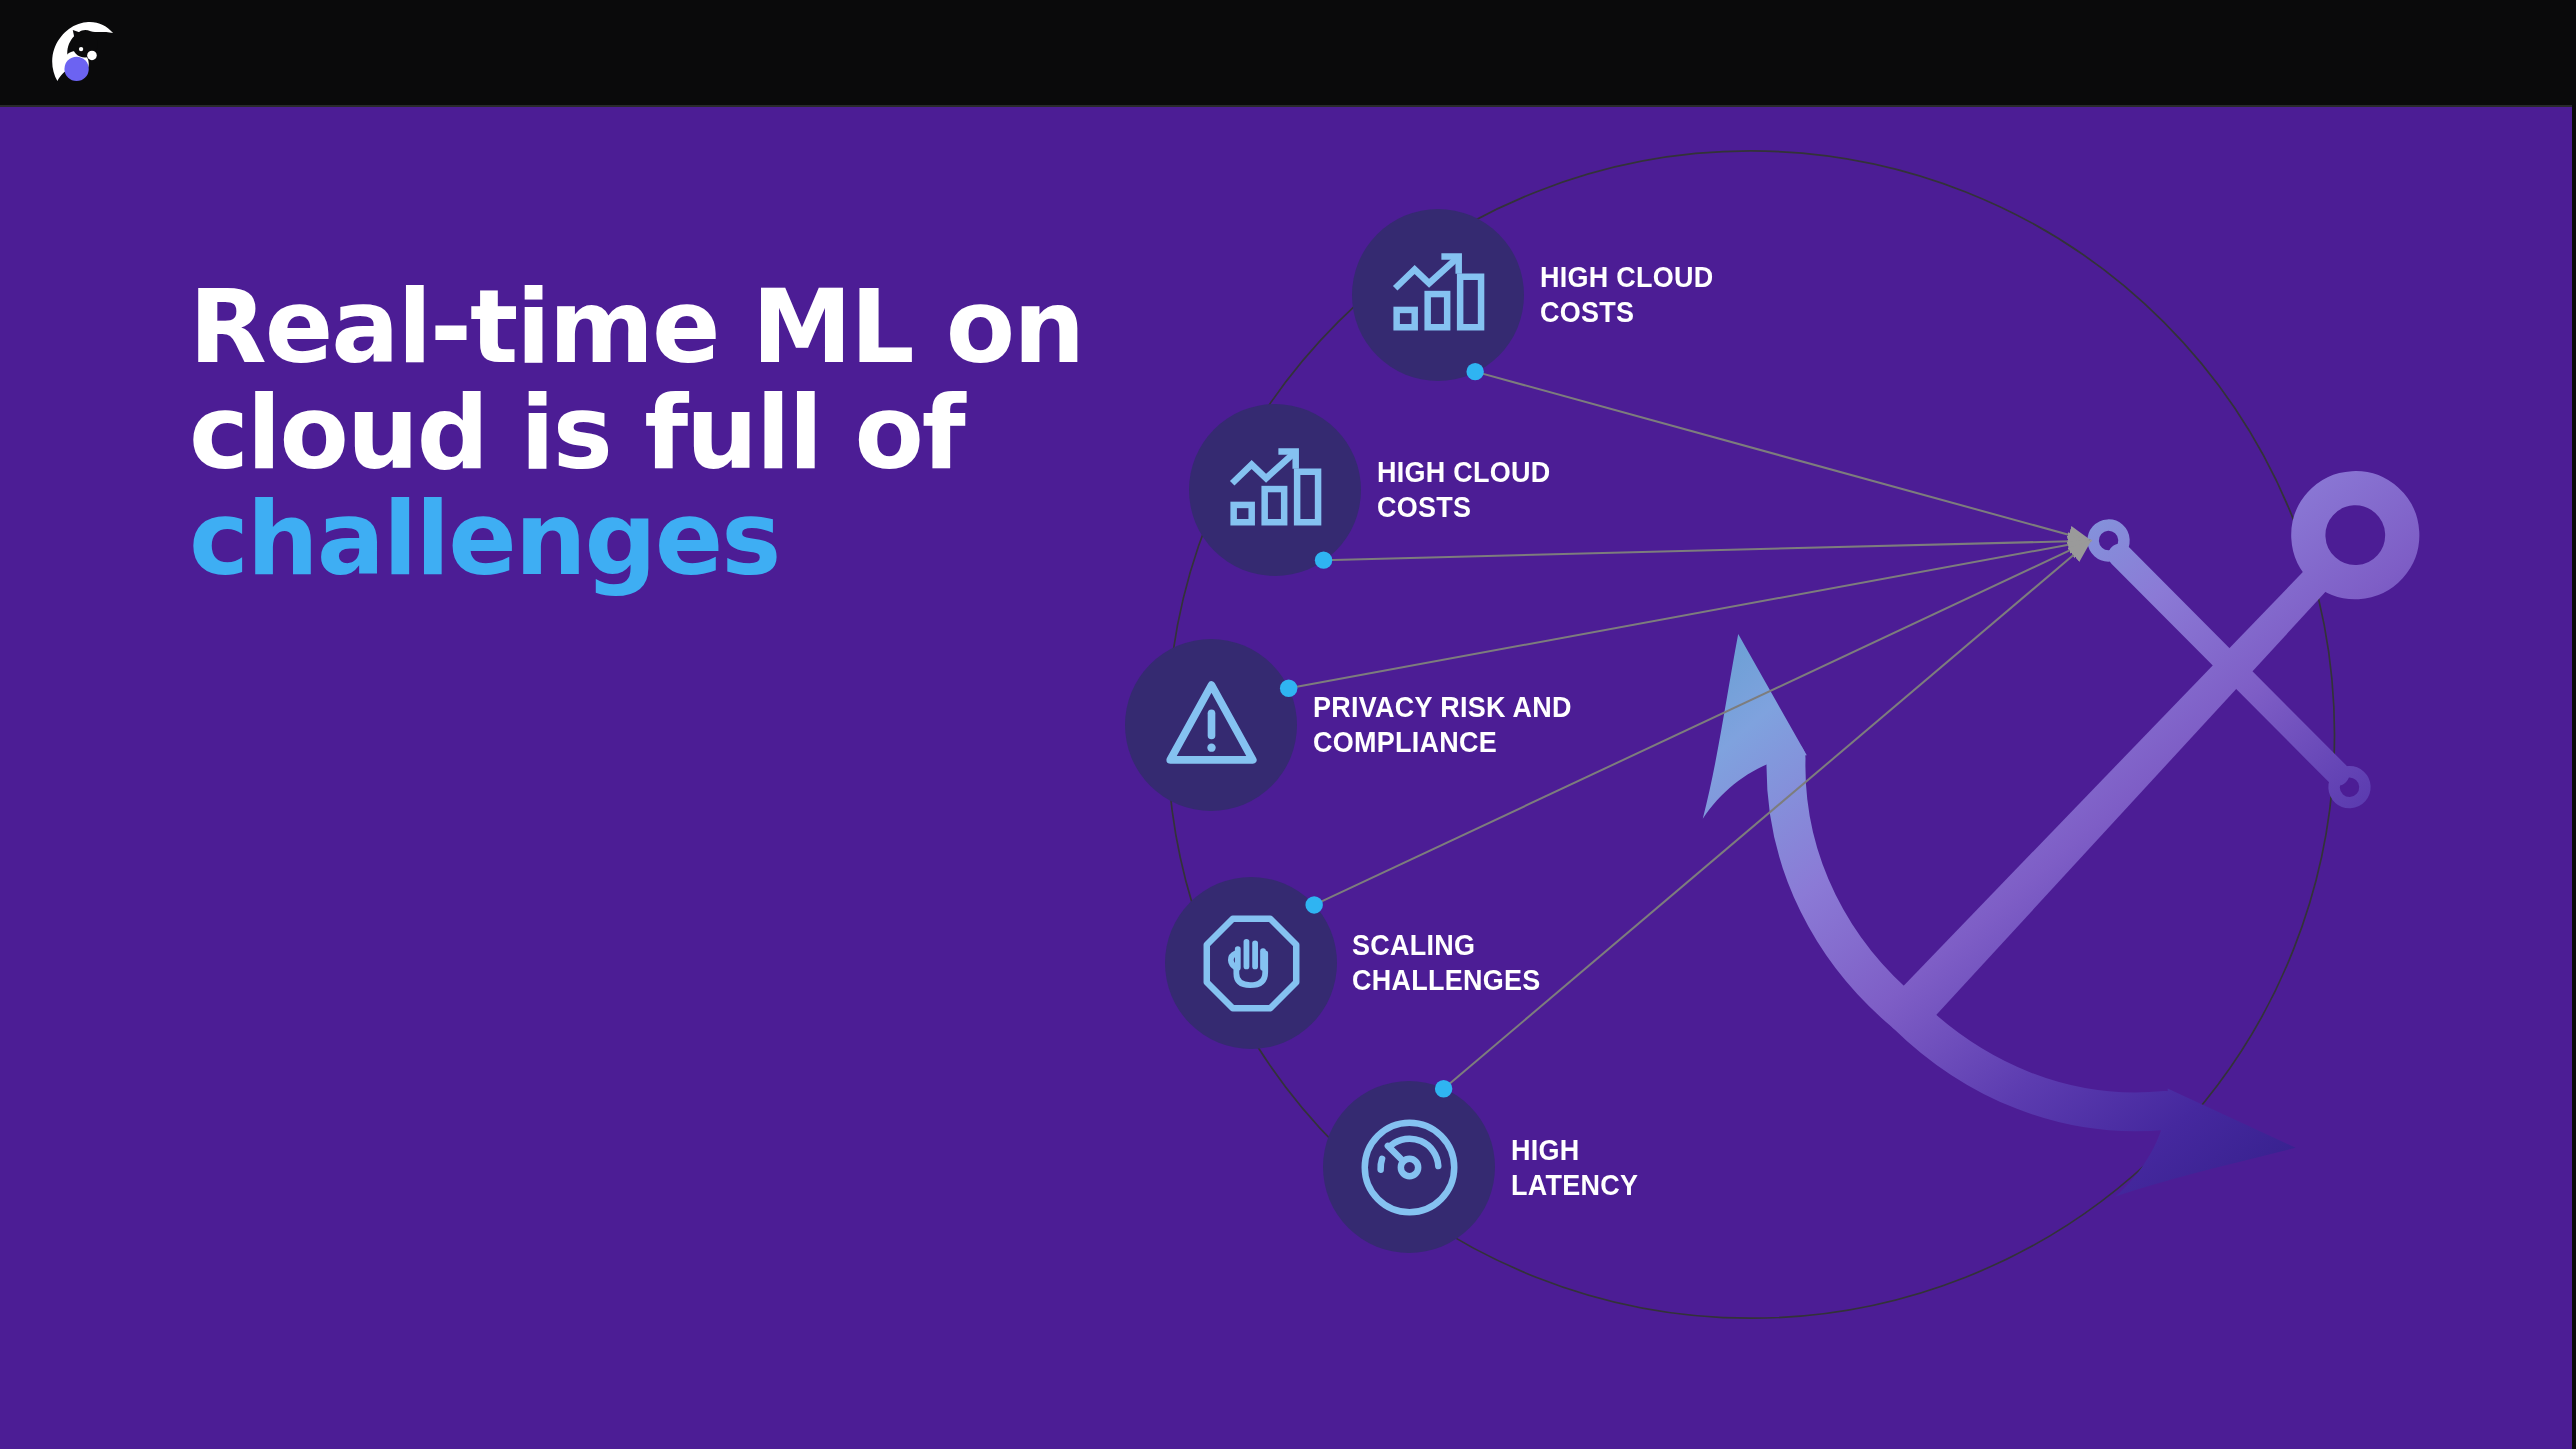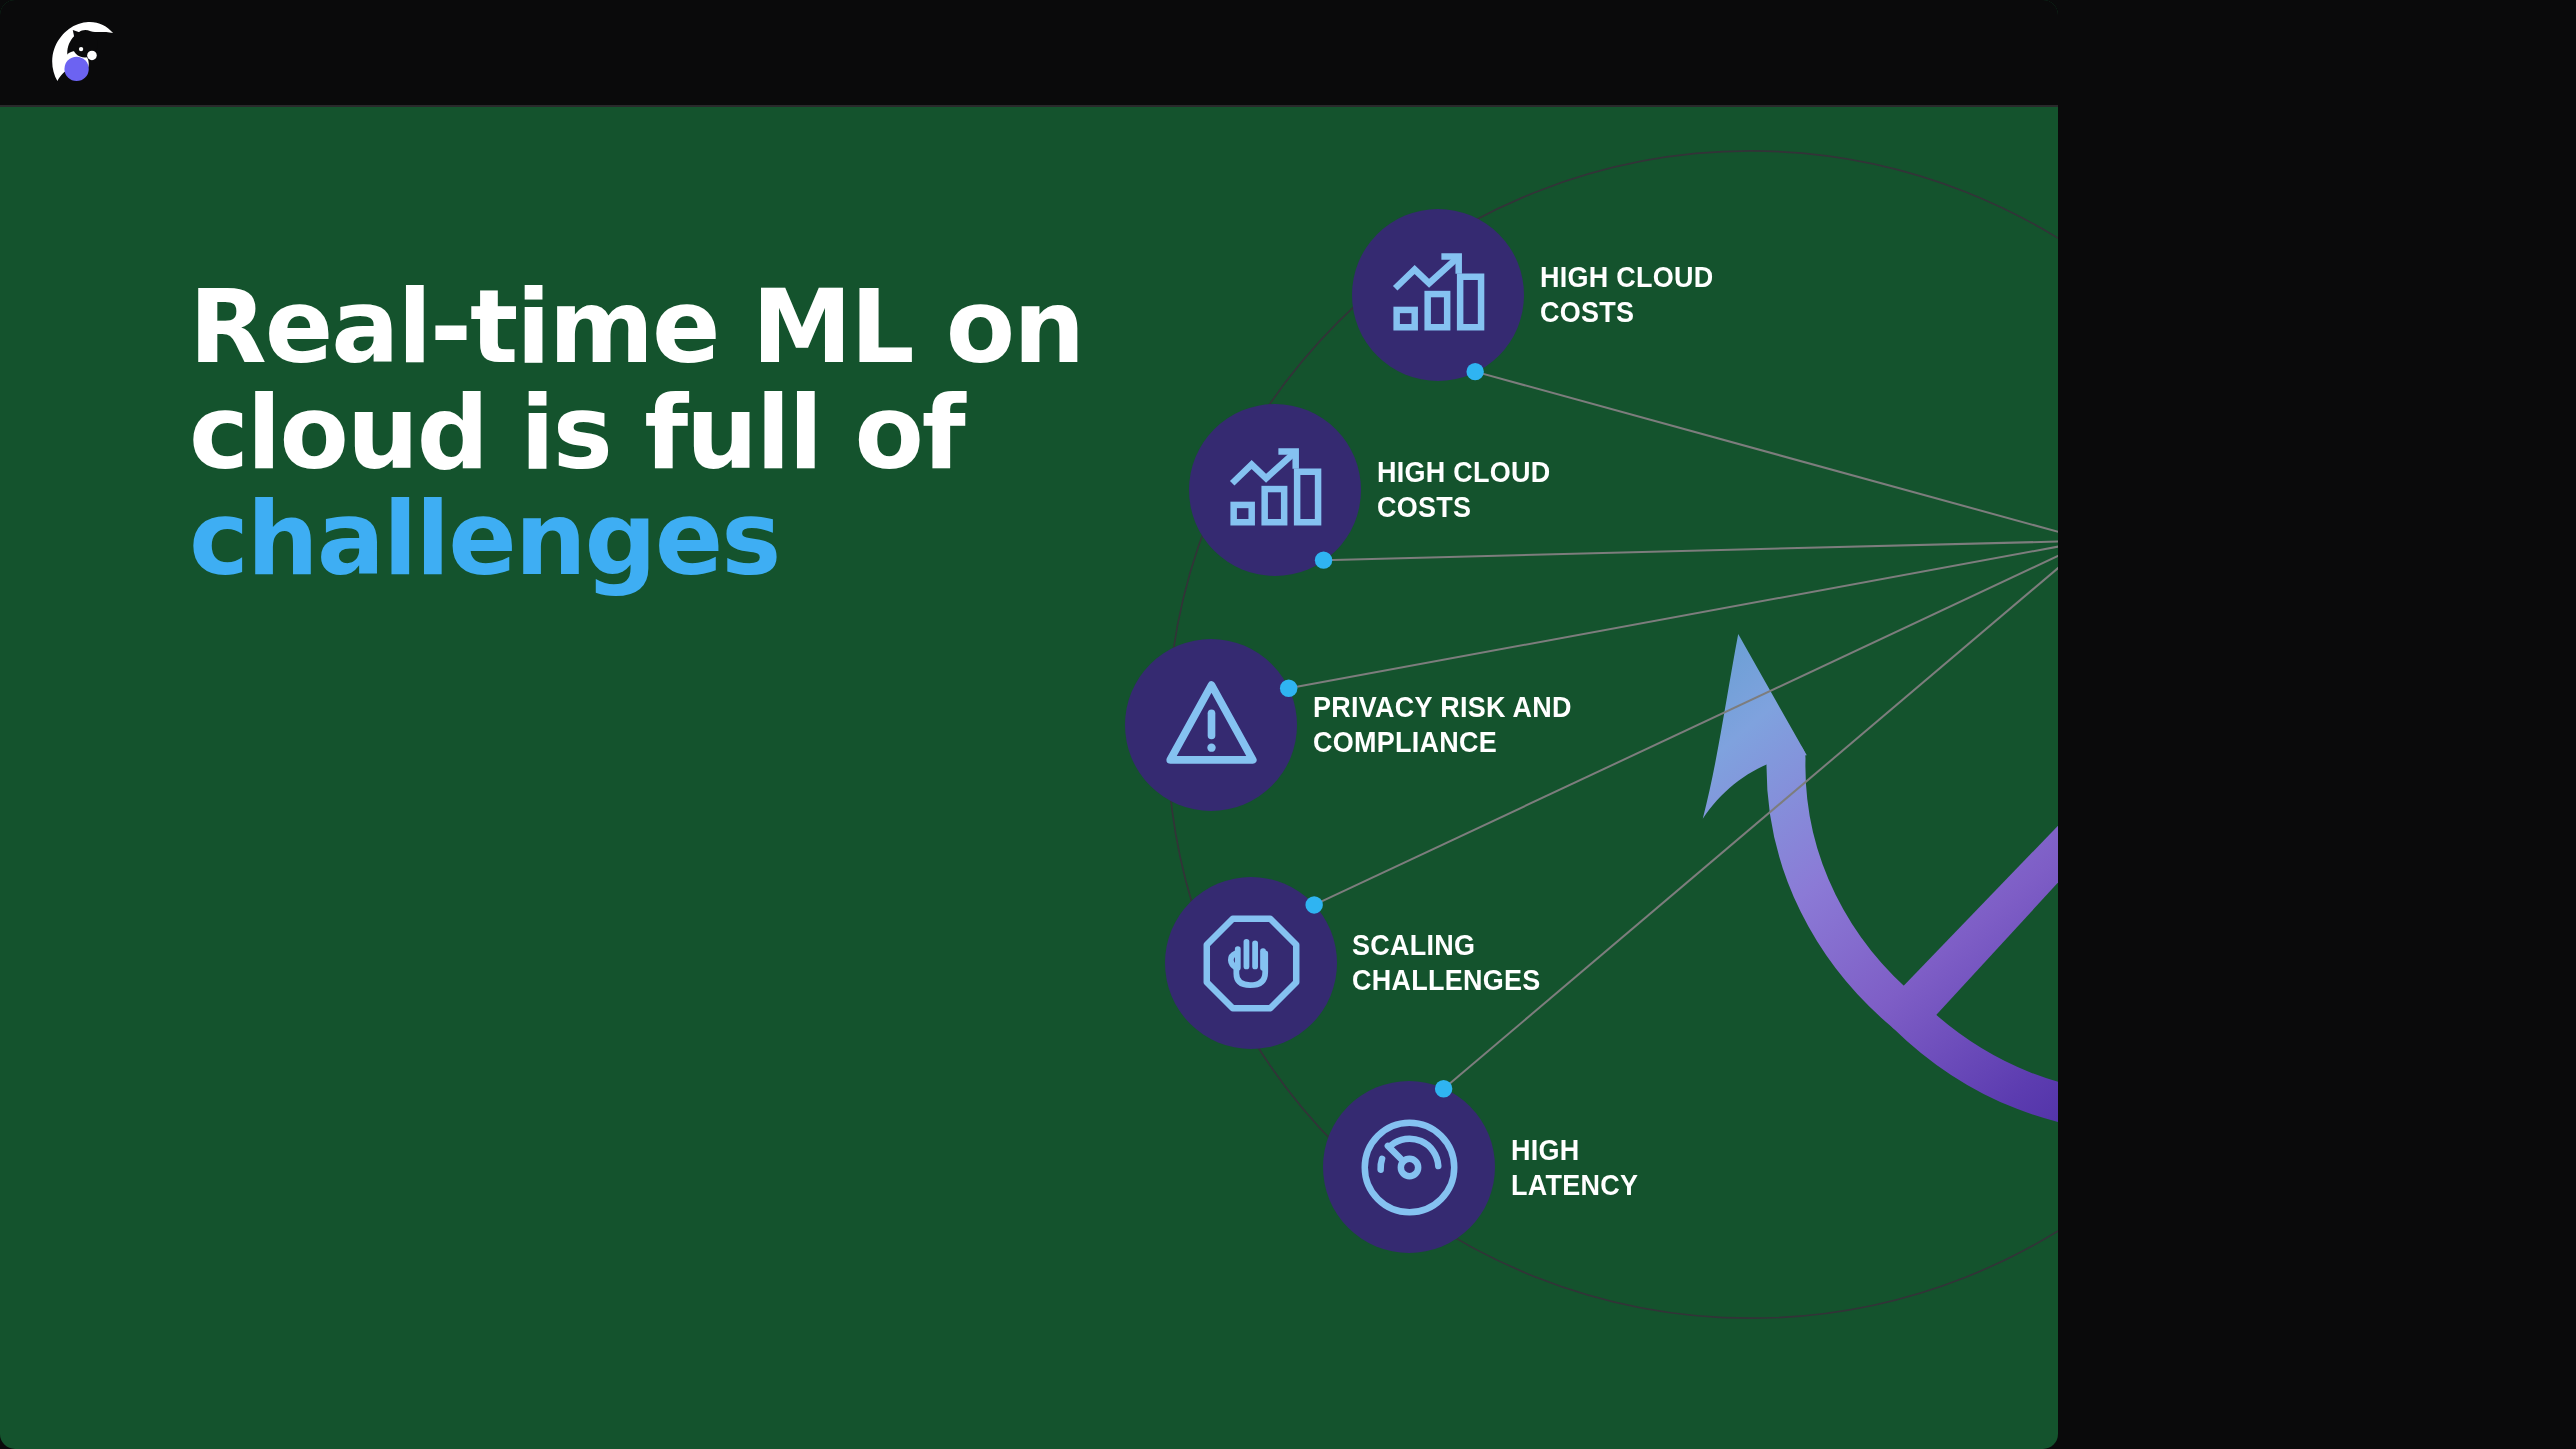--- a/index.html
+++ b/index.html
@@ -1,17 +1,17 @@
 <!DOCTYPE html>
 <html style="font-size:10.7px"><head>
 <meta charset="utf-8">
 <style>
   html,body{margin:0;padding:0;background:#0A0A0B;}
-  .stage{position:relative;width:2058px;height:1449px;background:#14532d;overflow:hidden;
-         font-family:"Liberation Sans",sans-serif;border-radius:15px;}
+  .stage{position:relative;width:2572px;height:1449px;background:#4c1d95;overflow:hidden;
+         font-family:"Liberation Sans",sans-serif;}
   
   .topbar{position:absolute;left:0;top:0;width:2576px;height:105px;background:#0A0A0B;
           border-bottom:2px solid #29292B;}
   .logo{position:absolute;left:51px;top:19px;width:64px;height:64px;}
   
   .title{position:absolute;left:189px;top:274px;margin:0;
          font-family:"DejaVu Sans","Liberation Sans",sans-serif;
          font-weight:700;font-size:101px;line-height:1.05;letter-spacing:-2px;
          color:#FFFFFF;white-space:nowrap;}
   .title .hl{color:#3EAEF3;}

